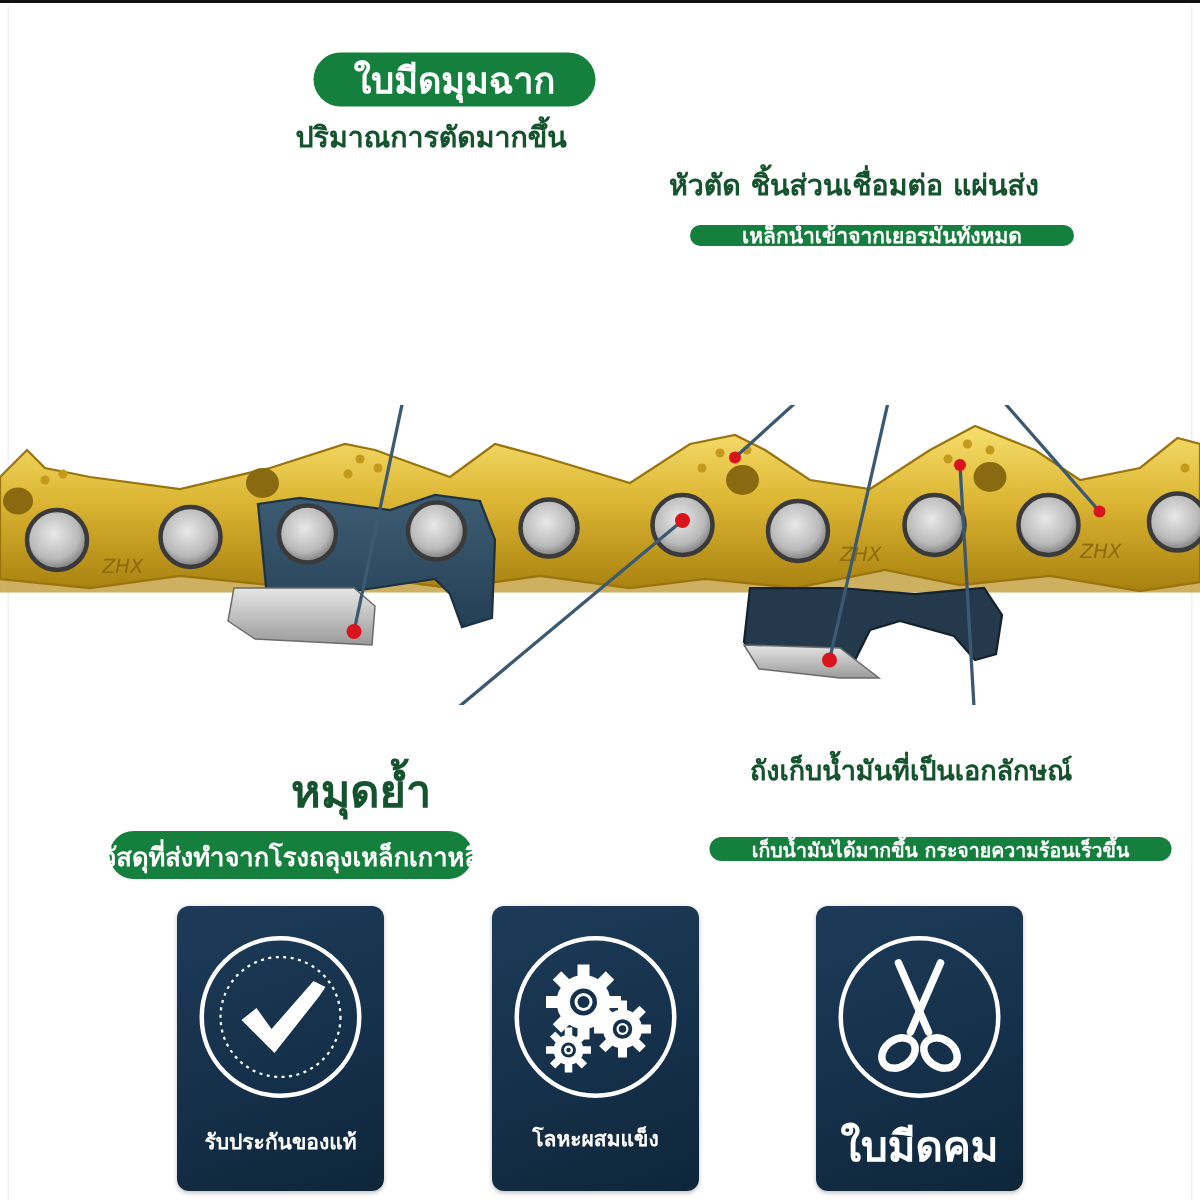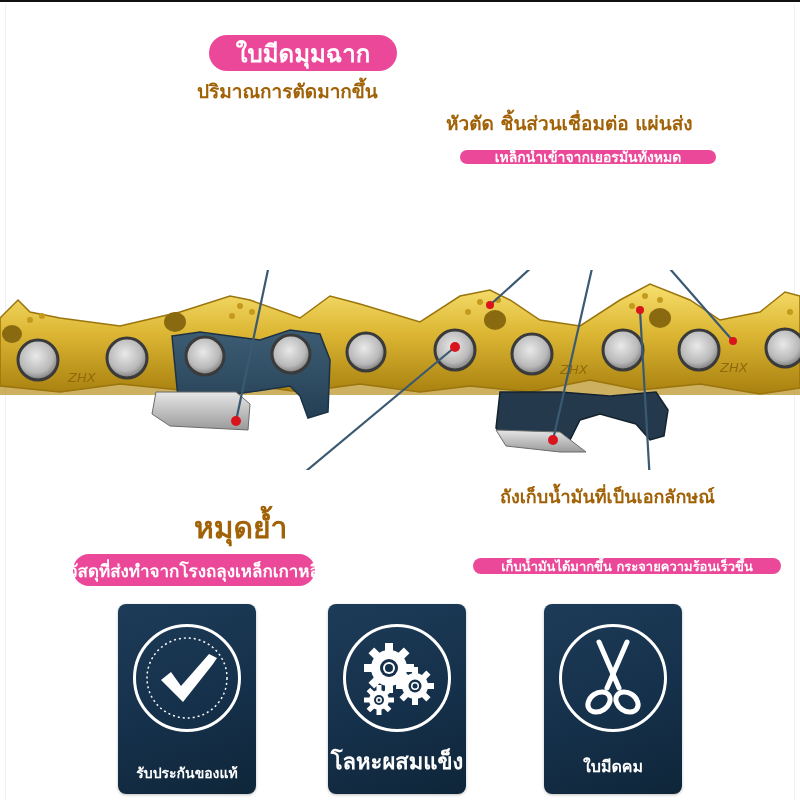--- a/index.html
+++ b/index.html
@@ -3,55 +3,54 @@
 <meta charset="utf-8">
 <style>
   * { box-sizing: border-box; margin: 0; padding: 0; }
   html, body { width: 800px; height: 800px; background: #ffffff; overflow: hidden; }
   body { position: relative; font-family: "DejaVu Sans", "Liberation Sans", sans-serif; color: #14283c; }
   .top-border { position: absolute; left: 0; top: 0; width: 800px; height: 2px; background: #111; }
   .left-border { position: absolute; left: 5px; top: 4px; width: 1px; height: 796px; background: #f0f0f0; }
   .right-border { position: absolute; right: 5px; top: 4px; width: 1px; height: 796px; background: #f0f0f0; }
 
   .pill {
-    position: absolute; background: #ec4899; color: #fff; border-radius: 20px;
+    position: absolute; background: #15803d; color: #fff; border-radius: 20px;
     display: flex; align-items: center; justify-content: center; white-space: nowrap; font-weight: bold;
   }
-  .heading { position: absolute; font-weight: bold; color: #a16207; white-space: nowrap; }
+  .heading { position: absolute; font-weight: bold; color: #14532d; white-space: nowrap; }
 
   #pill-blade { left: 209px; top: 35px; width: 188px; height: 36px; font-size: 24px; border-radius: 18px; }
   #sub-blade { left: 197px; top: 76px; font-size: 19px; }
 
   #head-parts { left: 446px; top: 108px; font-size: 19px; }
   #pill-parts { left: 460px; top: 150px; width: 256px; height: 14px; font-size: 14px; border-radius: 15px; }
 
   #head-rivet { left: 194px; top: 504px; font-size: 30px; }
   #pill-rivet { left: 73px; top: 554px; width: 242px; height: 32px; font-size: 17px; border-radius: 16px; }
 
-  #head-tank { left: 500px; top: 482px; font-size: 18px; }
+  #head-tank { left: 500px; top: 499px; font-size: 18px; }
   #pill-tank { left: 473px; top: 558px; width: 308px; height: 16px; font-size: 13px; border-radius: 16px; }
 
   .chain-area { position: absolute; left: 0; top: 270px; width: 800px; height: 200px; }
 
   .card {
     position: absolute; top: 604px; width: 138px; height: 190px;
     background: linear-gradient(160deg, #1d3b58 0%, #15304a 55%, #0f2639 100%);
     border-radius: 8px; display: flex; flex-direction: column; align-items: center;
     box-shadow: 0 1px 3px rgba(0,0,0,0.25);
-    gap: 12px;
   }
   #card-1 { left: 118px; }
   #card-2 { left: 328px; }
   #card-3 { left: 544px; }
   .card-circle {
     margin-top: 20px; width: 108px; height: 108px; border-radius: 50%;
     border: 3px solid #fff; display: flex; align-items: center; justify-content: center; position: relative;
   }
-  .card-label { color: #fff; font-weight: bold; font-size: 22px; white-space: nowrap; }
-  #card-3 .card-label { font-size: 16px; margin-top: 10px; }
+  .card-label { margin-top: 16px; color: #fff; font-weight: bold; font-size: 14px; white-space: nowrap; }
+  #card-3 .card-label { font-size: 28px; margin-top: 10px; }
   #card-1 .card-label { font-size: 14px; margin-top: 18px; }
 </style>
 </head>
 <body>
 
 <div class="top-border"></div>
 <div class="left-border"></div>
 <div class="right-border"></div>
 
 <div class="pill" id="pill-blade">

